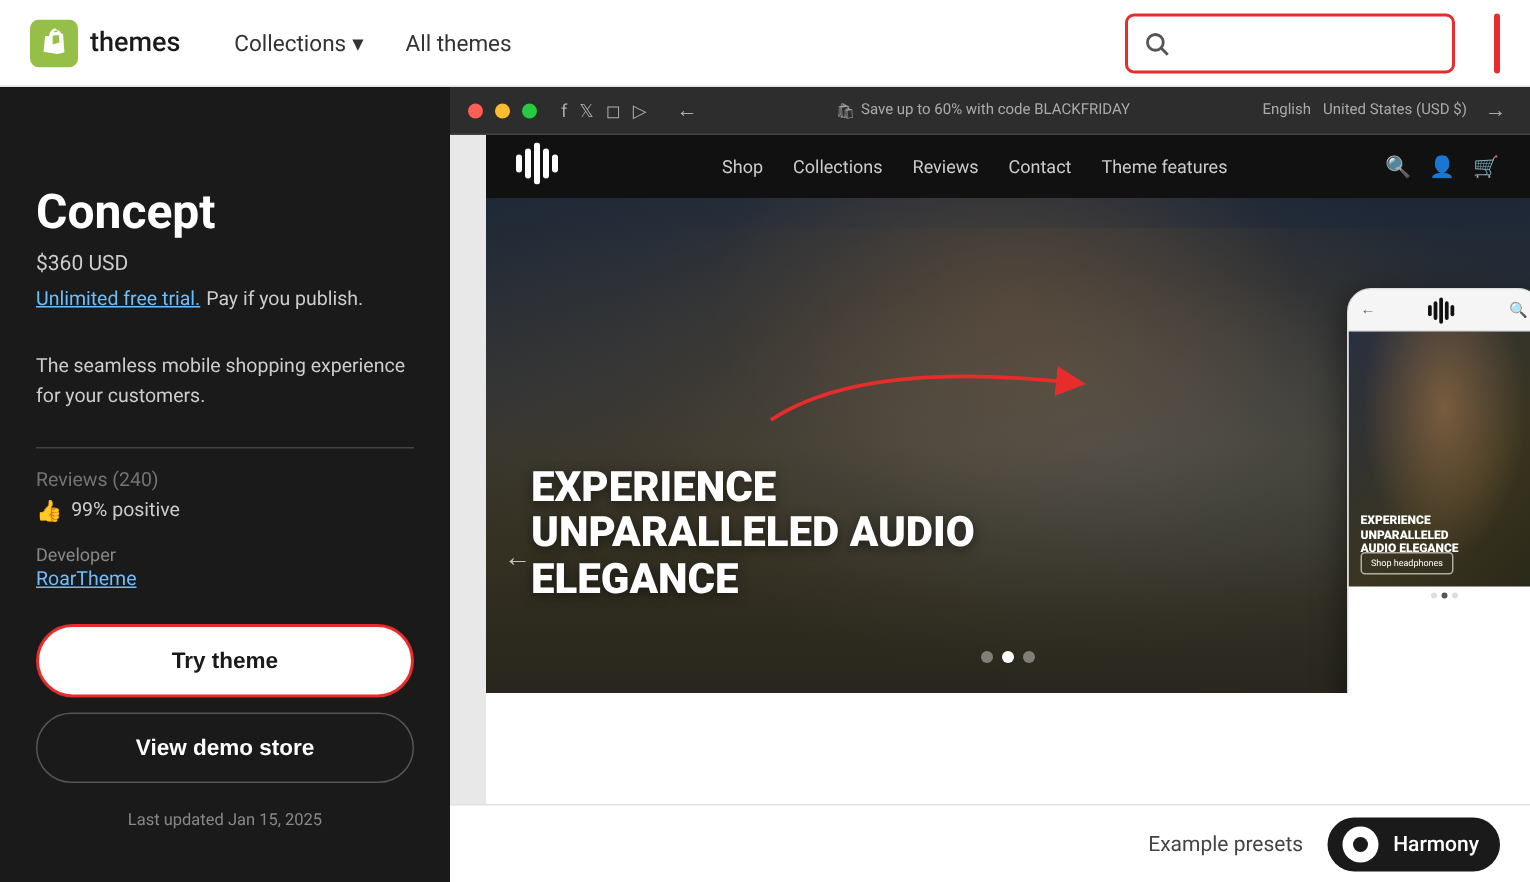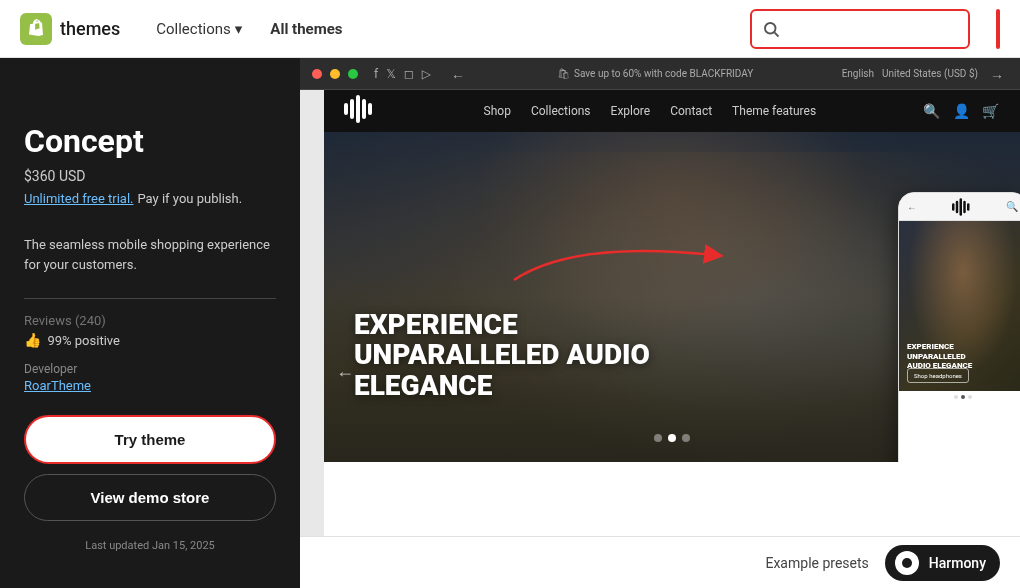--- a/index.html
+++ b/index.html
@@ -23,21 +23,21 @@
     .logo-text {
       font-size: 18px; font-weight: 500; color: #1a1a1a;
     }
     .nav-links {
       display: flex; align-items: center; gap: 4px; flex: 1;
     }
     .nav-link {
       font-size: 15px; color: #333; padding: 6px 12px; cursor: pointer; border-radius: 6px;
       display: flex; align-items: center; gap: 4px;
     }
-    .nav-link.active { font-weight: 700; }
+    .nav-link.active { font-weight: 400; }
     .search-box {
       width: 220px; height: 40px;
       border: 2px solid #e82c2c;
       border-radius: 6px;
       display: flex; align-items: center;
       padding: 0 10px;
       background: #fff;
       cursor: text;
     }
     .search-box svg { color: #666; }
@@ -391,21 +391,21 @@
               <rect x="0" y="8" width="4" height="12" rx="2"></rect>
               <rect x="6" y="4" width="4" height="20" rx="2"></rect>
               <rect x="12" y="0" width="4" height="28" rx="2"></rect>
               <rect x="18" y="4" width="4" height="20" rx="2"></rect>
               <rect x="24" y="8" width="4" height="12" rx="2"></rect>
             </svg>
           </div>
           <div class="site-nav-links">
             <span class="site-nav-link">Shop</span>
             <span class="site-nav-link">Collections</span>
-            <span class="site-nav-link">Explore</span>
+            <span class="site-nav-link">Reviews</span>
             <span class="site-nav-link">Contact</span>
             <span class="site-nav-link">Theme features</span>
           </div>
           <div class="site-nav-icons">
             <span>🔍</span>
             <span>👤</span>
             <span>🛒</span>
           </div>
         </div>
 

